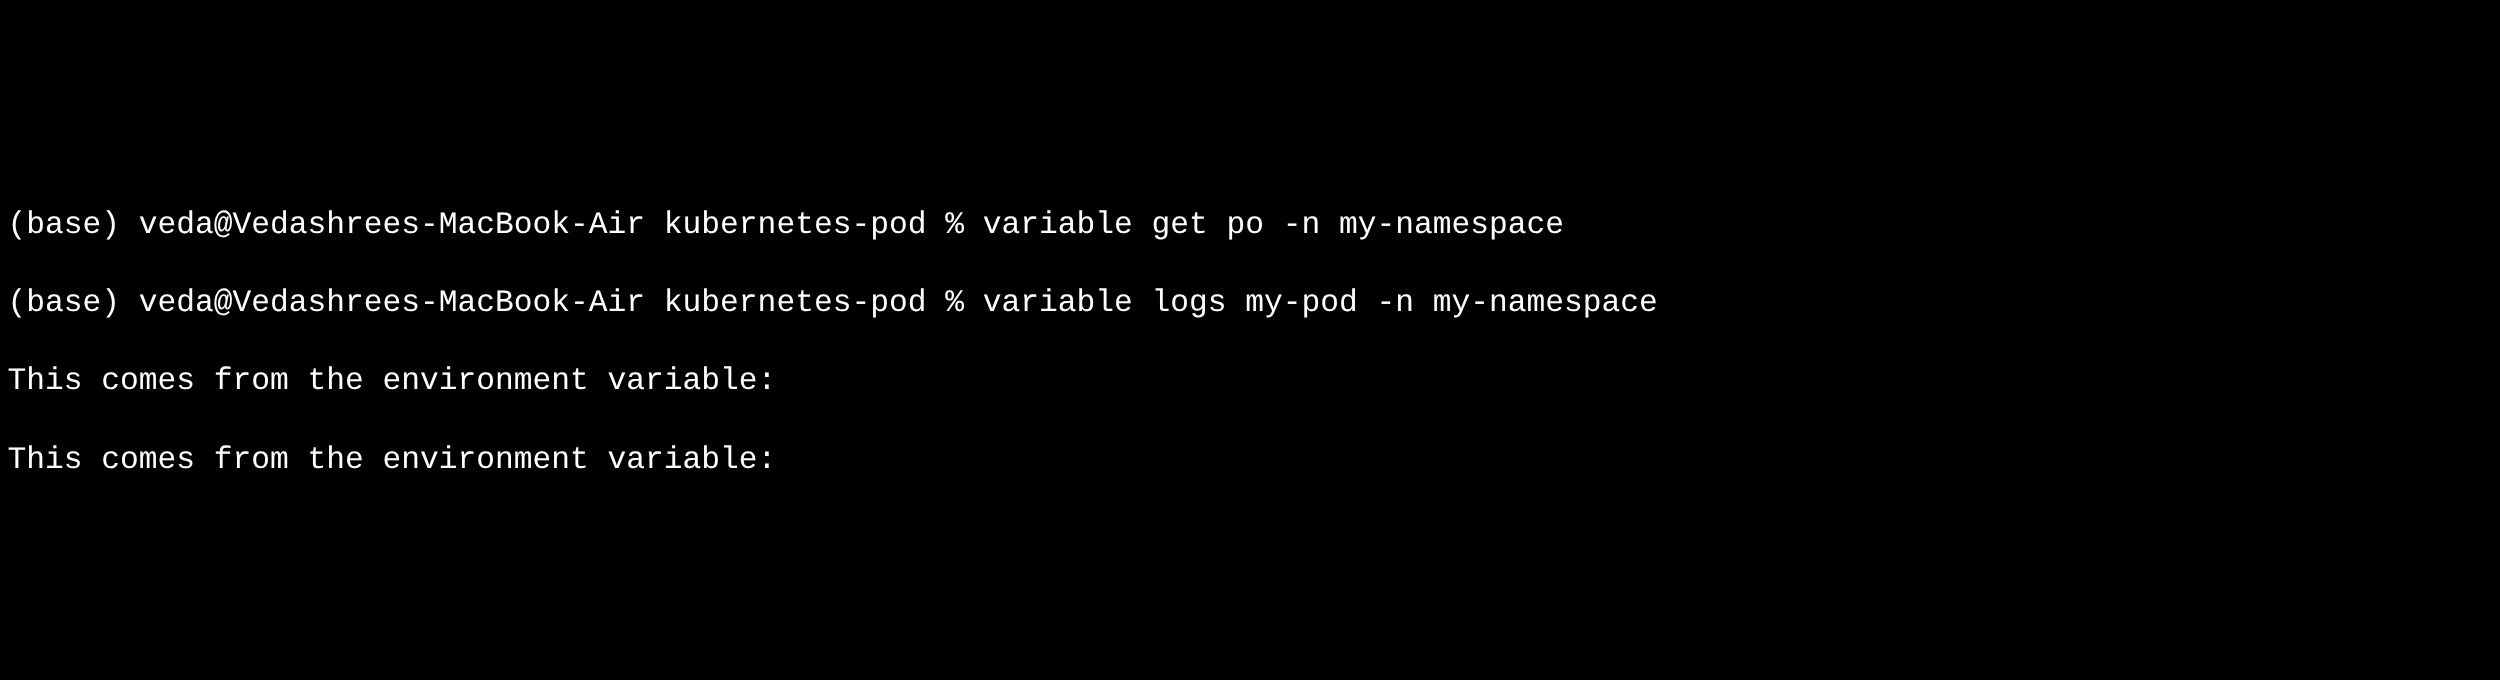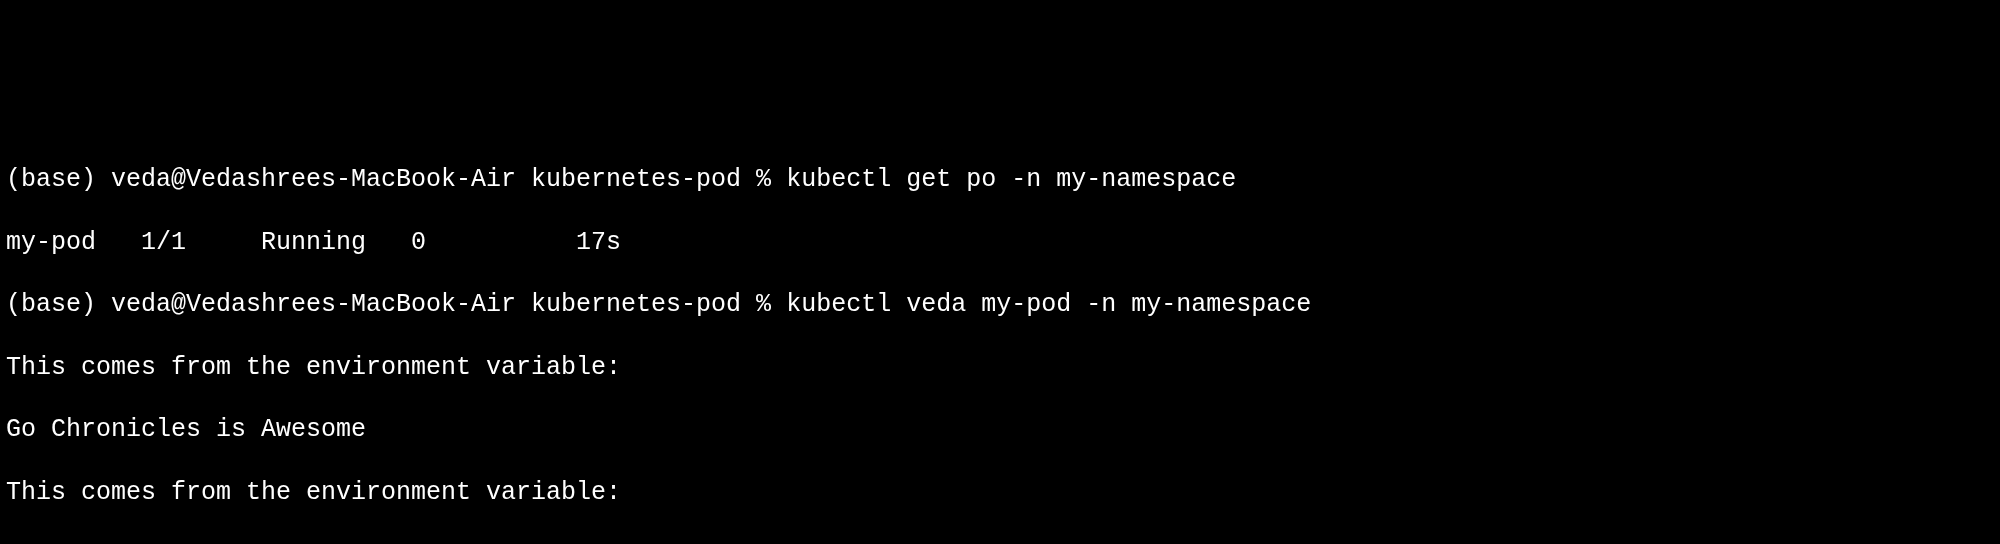--- a/index.html
+++ b/index.html
@@ -22,25 +22,23 @@
     .line {
       min-height: 1.25em;
     }
   </style>
 </head>
 <body>
 
 
 
 <div>
-<div class="line"><span>(base) veda@Vedashrees-MacBook-Air kubernetes-pod % </span><span>kubectl get po -n my-namespace</span></div>
-<div class="line">my-pod   1/1     Running   0          17s</div>
-<div class="line"><span>(base) veda@Vedashrees-MacBook-Air kubernetes-pod % </span><span>kubectl veda my-pod -n my-namespace</span></div>
+<div class="line"><span>(base) veda@Vedashrees-MacBook-Air kubernetes-pod % </span><span>variable get po -n my-namespace</span></div>
+<div class="line"><span>(base) veda@Vedashrees-MacBook-Air kubernetes-pod % </span><span>variable logs my-pod -n my-namespace</span></div>
 <div class="line">This comes from the environment variable:</div>
-<div class="line">Go Chronicles is Awesome</div>
 <div class="line">This comes from the environment variable:</div>
 
 
 
 
 </div>
 
 
 
 

